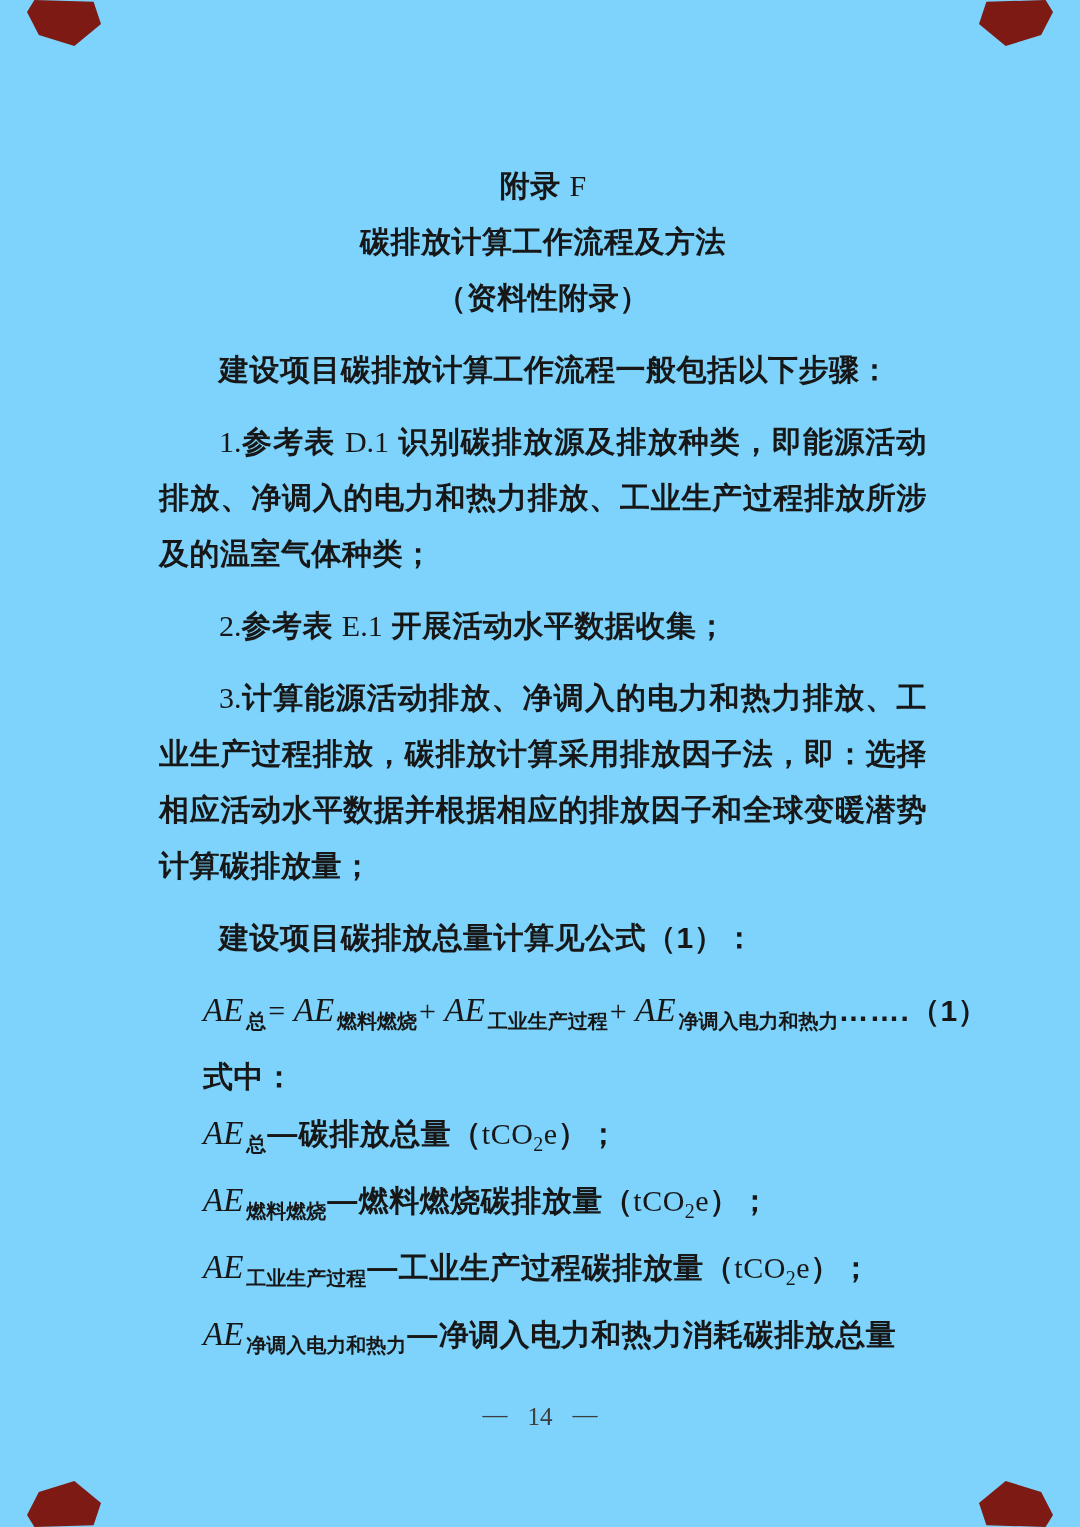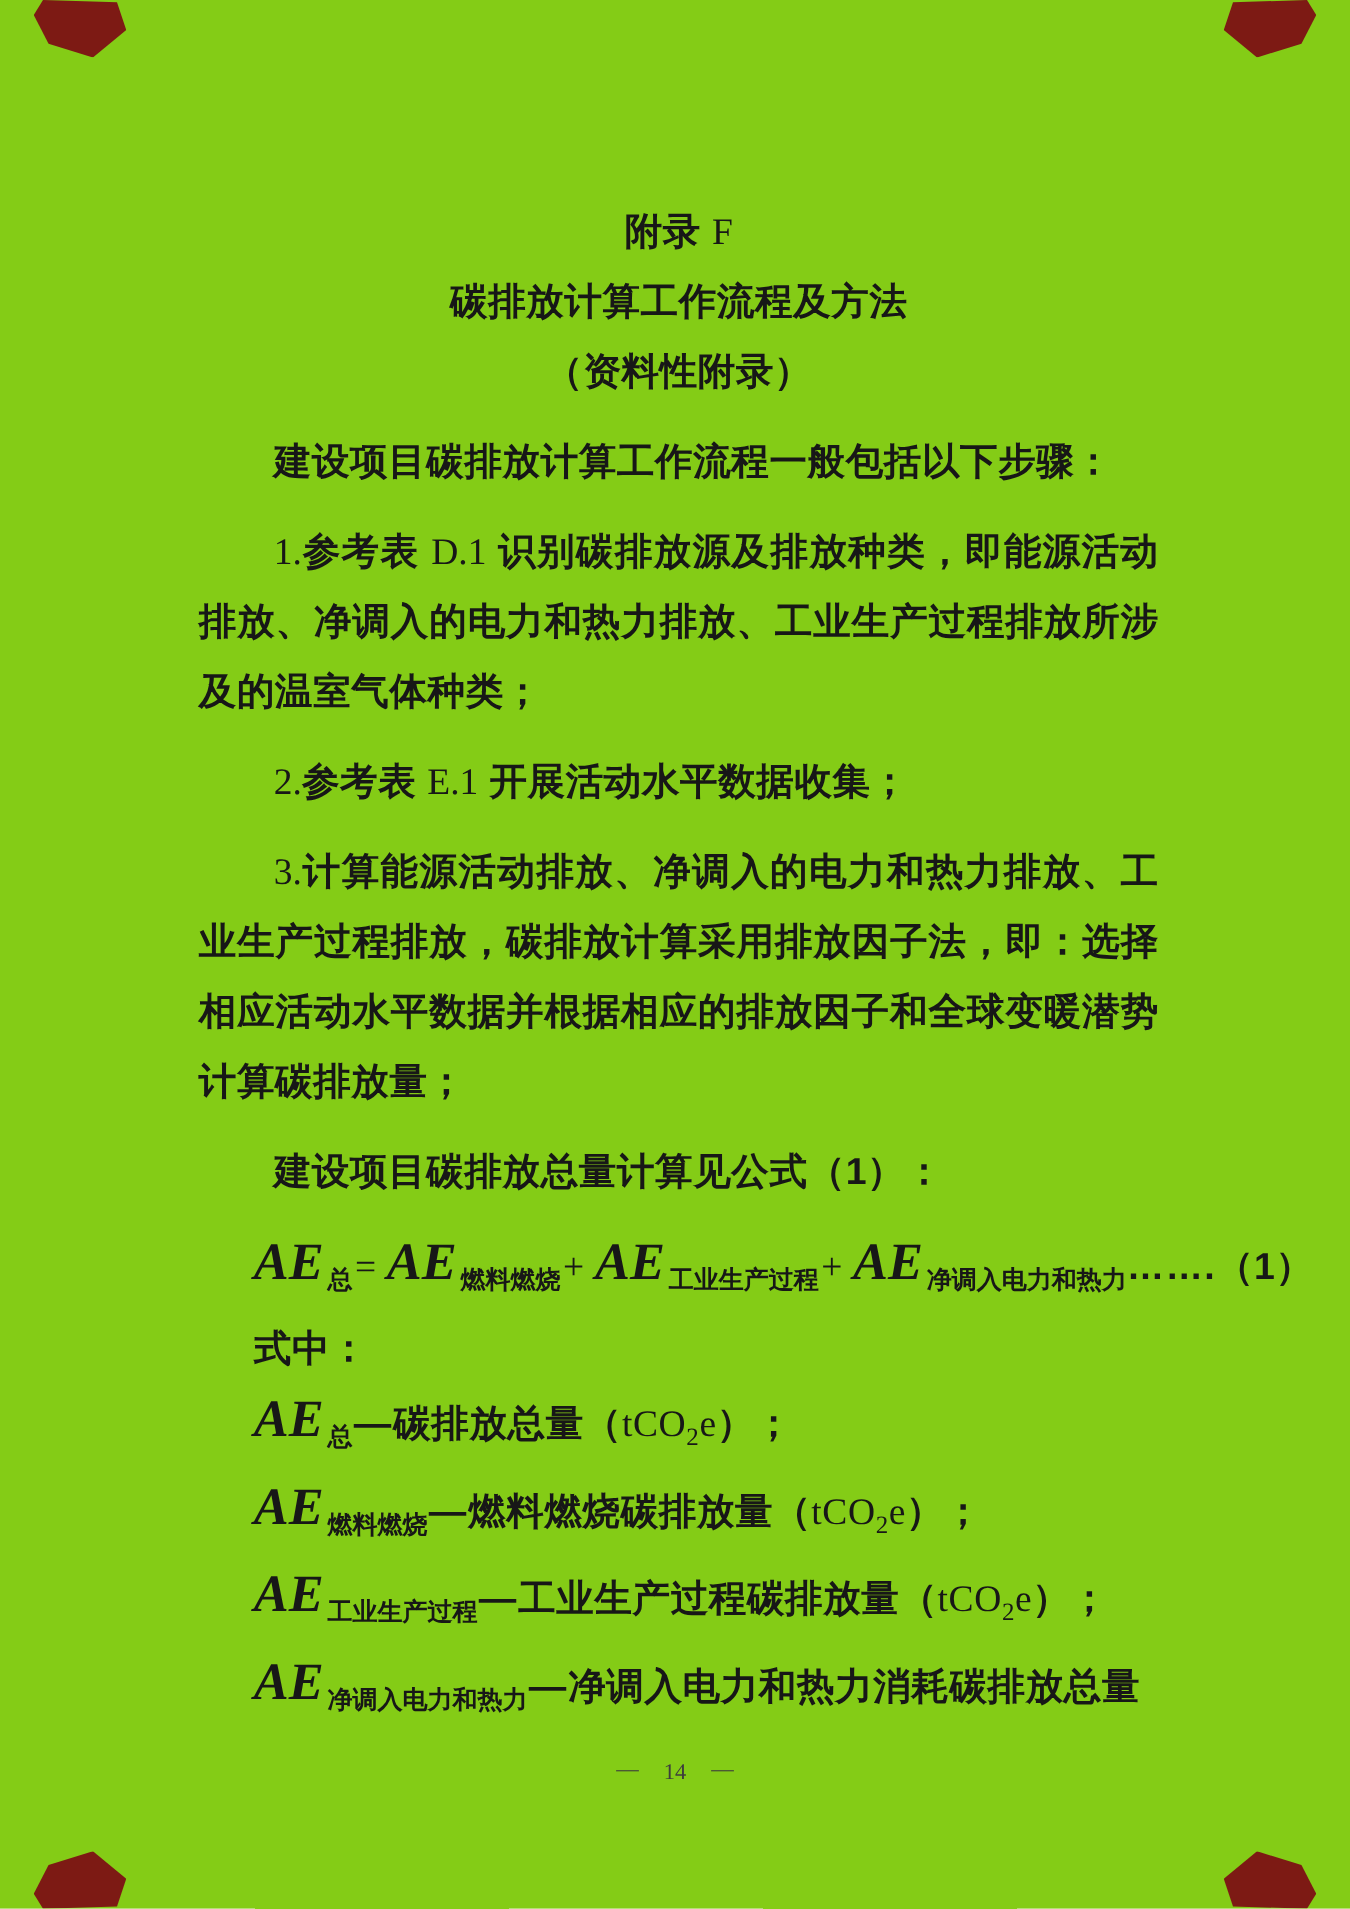--- a/index.html
+++ b/index.html
@@ -1,18 +1,18 @@
 <!DOCTYPE html>
 <html lang="zh"><head>
 <meta charset="utf-8">
 <style>
   html,body { margin:0; padding:0; background:#ffffff; }
   .canvas {
     position:relative; width:1080px; height:1527px;
-    background:#84cc16; overflow:hidden;
+    background:#7dd3fc; overflow:hidden;
     font-family:"Liberation Sans","DejaVu Sans",sans-serif;
     color:#171717;
   }
   
   .corner { position:absolute; width:74px; height:46px; }
   .corner-tl { left:27px;  top:0; clip-path:polygon(10% 0,90% 4%,100% 52%,64% 100%,16% 76%,0 26%); }
   .corner-tr { right:27px; top:0; transform:scaleX(-1); clip-path:polygon(10% 0,90% 4%,100% 52%,64% 100%,16% 76%,0 26%); }
   .corner-bl { left:27px;  bottom:0; transform:scaleY(-1); clip-path:polygon(10% 0,90% 4%,100% 52%,64% 100%,16% 76%,0 26%); }
   .corner-br { right:27px; bottom:0; transform:scale(-1,-1); clip-path:polygon(10% 0,90% 4%,100% 52%,64% 100%,16% 76%,0 26%); }
 
@@ -20,34 +20,34 @@
     position:absolute; left:143px; top:158px; width:800px;
     font-size:30px; line-height:56px; font-weight:700;
     letter-spacing:0.5px;
   }
   .center { text-align:center; }
   .para   { margin:16px; text-align:justify; text-indent:2em; }
   .line   { text-indent:2em; white-space:nowrap; }
   .noindent { text-indent:0; }
 
   .serif  { font-family:"Liberation Serif","DejaVu Serif",serif; font-weight:400; letter-spacing:0; }
-  .ae     { font-family:"Liberation Serif","DejaVu Serif",serif; font-style:italic; font-weight:700;
-            font-size:42px; letter-spacing:0; margin-right:3px; }
+  .ae     { font-family:"Liberation Serif","DejaVu Serif",serif; font-style:italic; font-weight:400;
+            font-size:33px; letter-spacing:0; margin-right:3px; }
   .sub    { font-size:20px; vertical-align:-7px; letter-spacing:0; }
   .sub-num{ font-family:"Liberation Serif","DejaVu Serif",serif; font-weight:400;
             font-size:20px; vertical-align:-7px; }
   .op     { font-family:"Liberation Serif","DejaVu Serif",serif; font-weight:400; margin:0 8px 0 2px; }
   .dash   { margin:0 1px; }
   .unit   { font-family:"Liberation Serif","DejaVu Serif",serif; font-weight:400;text-align:center; }
   .dots   { letter-spacing:1px; }
 
   .footer {
     position:absolute; left:0; top:1399px; width:1080px;
     text-align:center; font-family:"Liberation Serif","DejaVu Serif",serif;
-    font-size:18px; line-height:36px; color:#3d3d3d;
+    font-size:25px; line-height:36px; color:#3d3d3d;
   }
   .pgdash { display:inline-block; margin:0 20px; transform:translateY(-2px); }
 </style>
 </head>
 <body>
 
 <div class="canvas">
 
   <div class="corner corner-tl" style="background: rgb(125, 26, 20);"></div>
   <div class="corner corner-tr" style="background: rgb(125, 26, 20);"></div>

